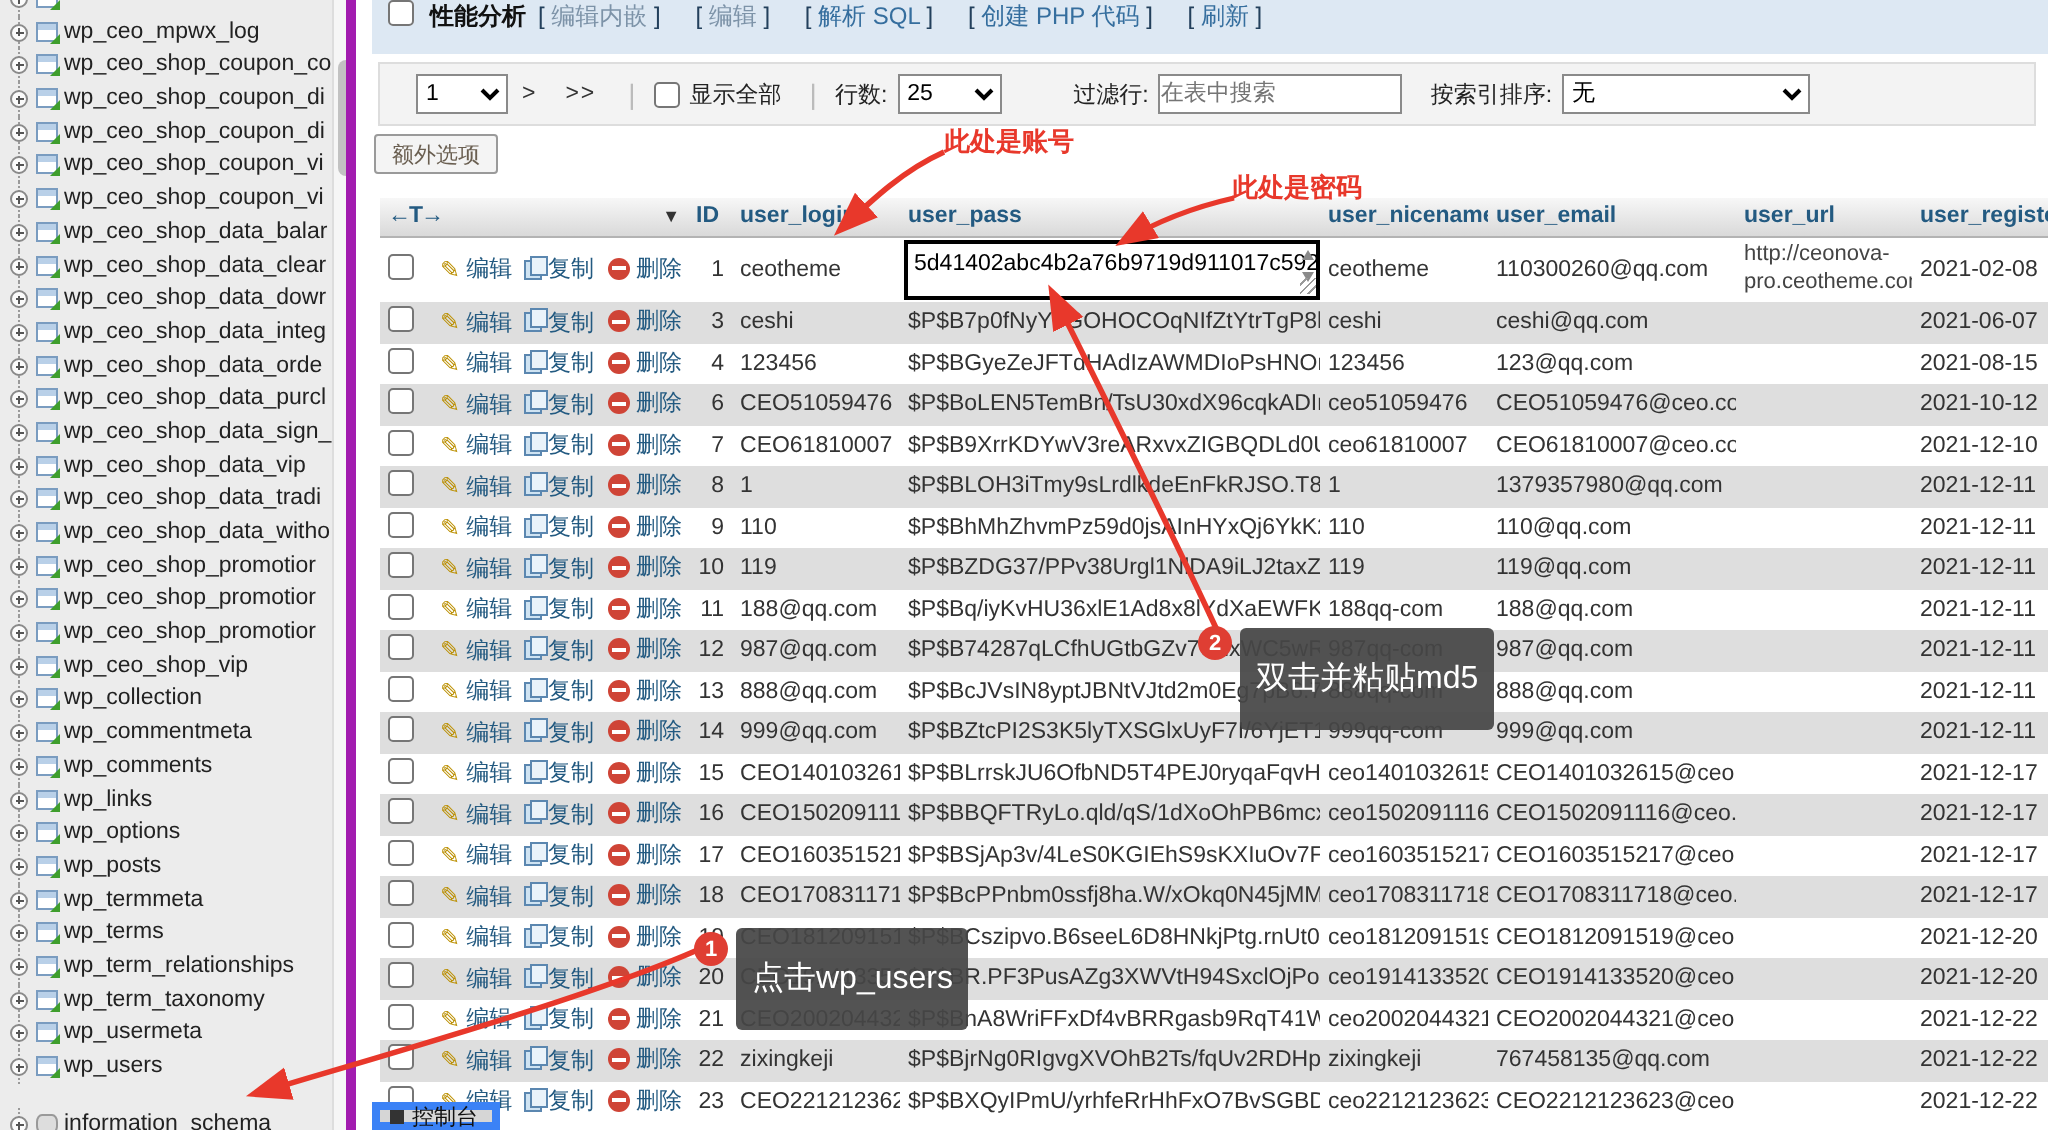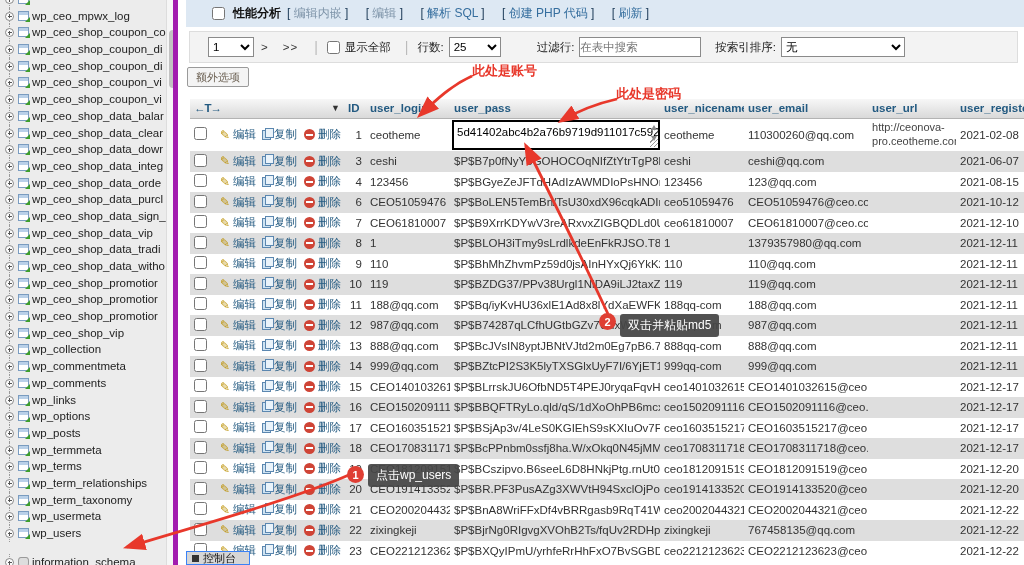--- a/index.html
+++ b/index.html
@@ -30,21 +30,21 @@
     border:1px solid #999; border-radius:3px/4px; background:#ddd; }
   .sb-scroll { position:absolute; left:166px; top:0; width:12px; height:565px;
     background:#f6f6f6; border-left:1px solid #ddd; }
   .sb-thumb { position:absolute; left:2px; top:30px; width:8px; height:58px;
     background:#c2c2c2; border-radius:4px; }
 
   
   .main { position:absolute; left:186px; top:0; right:0; height:565px; background:#fff; }
 
   .perfbar { position:absolute; left:0; top:0; right:0; height:27px; background:#dde8f3;
-    display:flex; align-items:center; font-size:12px; padding-left:26px; }
+    display:flex; align-items:flex-start; font-size:12px; padding-left:8px; }
   .perfbar .title { font-weight:bold; color:#111; margin:0 6px 0 8px; }
   .perfbar a { text-decoration:none; color:#356e9e; }
   .perfbar a.muted { color:#7d93a8; }
   .perfbar .lnk { margin-right:14px; color:#23405c; }
 
   .pagbar { position:absolute; left:3px; right:6px; top:31px; height:32px; background:#f3f3f3;
     border:1px solid #ddd; display:flex; align-items:center; font-size:11.5px; color:#222; }
   .pagbar select, .pagbar input[type=text] { font-size:11.5px; border:1px solid #8a8a8a;
     background:#fff; height:20px; font-family:inherit; }
   .sep { color:#bbb; margin:0 9px; font-size:14px; }
@@ -86,30 +86,30 @@
     padding:4px 12px 0 3px; overflow:hidden; background:#fff; }
   .sp { position:absolute; right:3px; width:0; height:0; border-left:3.5px solid transparent;
     border-right:3.5px solid transparent; }
   .sp-up { top:5px; border-bottom:5px solid #8a8a8a; }
   .sp-dn { bottom:9px; border-top:5px solid #8a8a8a; }
   .grip { position:absolute; right:2px; bottom:3px; width:8px; height:8px;
     background:repeating-linear-gradient(135deg,transparent 0 2px,#9a9a9a 2px 3px); }
 
   
   .ann { position:absolute; color:#e8382b; font-weight:bold; font-size:13px; z-index:40; }
-  .tip { position:absolute; background:rgba(70,70,70,.93); color:#fff; font-size:12px;
-    padding:3px 8px; border-radius:3px; z-index:60; white-space:nowrap; }
+  .tip { position:absolute; background:rgba(70,70,70,.93); color:#fff; font-size:16px;
+    padding:15px 8px; border-radius:3px; z-index:60; white-space:nowrap; }
   .badge { position:absolute; width:17px; height:17px; border-radius:50%; background:#df3e33;
     color:#fff; font-size:11px; font-weight:bold; display:flex; align-items:center;
     justify-content:center; z-index:61; }
   svg.overlay { position:absolute; left:0; top:0; width:1024px; height:565px;
     z-index:50; pointer-events:none; }
 
   .console { position:absolute; left:0; bottom:0; width:64px; height:14px; background:#d6d6d6;
-    border:1px solid #3b82f6; font-size:11px; color:#111; display:flex; align-items:center;
+    border:4px solid #3b82f6; font-size:11px; color:#111; display:flex; align-items:center;
     gap:4px; padding:0 5px; z-index:30; cursor:pointer; }
   .console .sq { width:7px; height:7px; background:#333; }
 </style>
 </head>
 <body>
 
 <div class="stage">
 
   <div class="sidebar">
     <ul class="tree">

